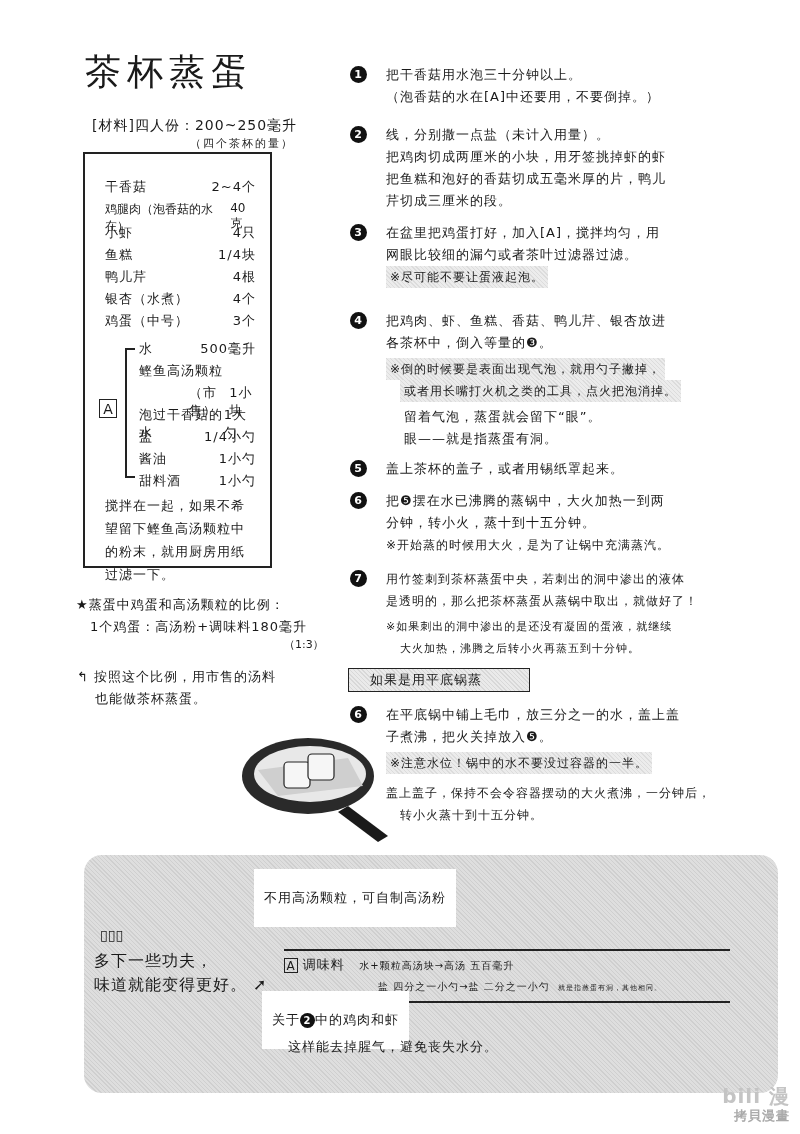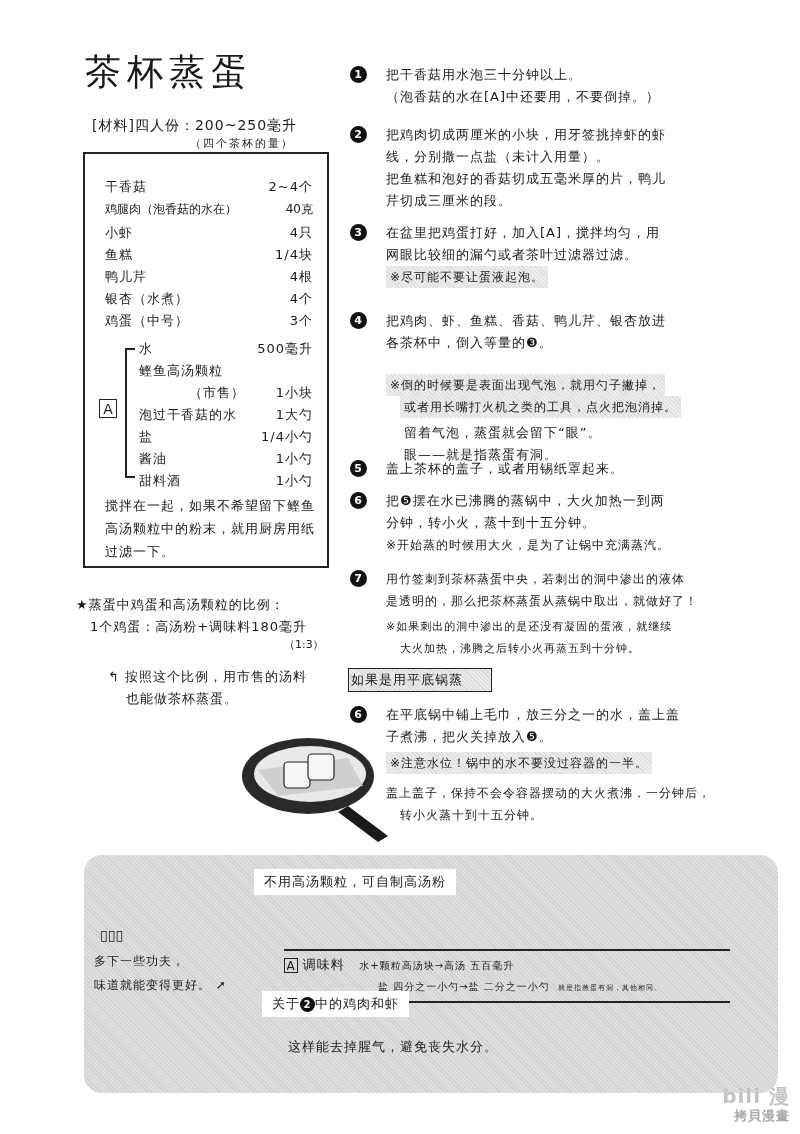--- a/index.html
+++ b/index.html
@@ -2,43 +2,43 @@
 <html><head>
 <meta charset="utf-8">
 <style>
   html, body { margin:0; padding:0; background:#ffffff; }
   body { width:800px; height:1134px; position:relative; overflow:hidden;
          font-family:"DejaVu Sans", sans-serif; color:#1a1a1a; }
   .abs { position:absolute; }
   .title { left:85px; top:48px; font-size:36px; letter-spacing:6px; font-weight:normal; }
   .materials { left:92px; top:117px; font-size:14px; letter-spacing:1px; }
   .materials-sub { left:190px; top:136px; font-size:11px; letter-spacing:2px; }
-  .ing-box { left:83px; top:152px; width:246px; height:416px; border:2px solid #222; box-sizing:border-box; }
+  .ing-box { left:83px; top:152px; width:189px; height:416px; border:2px solid #222; box-sizing:border-box; }
   .ing-row { position:absolute; left:20px; right:14px; display:flex; justify-content:space-between; font-size:13px; letter-spacing:1px; }
   .ing-row.small { font-size:12px; letter-spacing:0; }
   .a-box { display:inline-flex; align-items:center; justify-content:center; width:14px; height:15px; border:1.5px solid #222; font-size:12px; line-height:1; box-sizing:border-box; vertical-align:middle; }
   .a-box.big { width:18px; height:19px; font-size:14px; }
   .bracket { position:absolute; left:40px; top:194px; width:8px; height:126px; border-left:2px solid #222; border-top:2px solid #222; border-bottom:2px solid #222; }
   .a-label { position:absolute; left:14px; top:244px; }
   .a-row { position:absolute; left:54px; right:14px; display:flex; justify-content:space-between; font-size:13px; letter-spacing:1px; }
   .box-note { position:absolute; left:20px; right:12px; top:340px; font-size:13px; line-height:23px; letter-spacing:1px; }
   .ratio { left:76px; top:594px; font-size:13px; line-height:22px; letter-spacing:1px; }
   .ratio-sub { left:284px; top:637px; font-size:11px; }
-  .ratio-note { left:108px; top:666px; font-size:13px; line-height:22px; letter-spacing:1px; }
+  .ratio-note { left:77px; top:666px; font-size:13px; line-height:22px; letter-spacing:1px; }
   .step { position:absolute; left:350px; width:410px; font-size:13px; line-height:22px; letter-spacing:1px; }
   .step-num { position:absolute; left:0; top:2px; width:17px; height:17px; border-radius:50%; background:#111; color:#fff; font-size:11px; font-weight:bold; display:flex; align-items:center; justify-content:center; }
   .step-body { margin-left:36px; }
   .inline-num { display:inline-flex; width:15px; height:15px; border-radius:50%; background:#111; color:#fff; font-size:10px; font-weight:bold; align-items:center; justify-content:center; vertical-align:middle; }
   .gray-note { background:repeating-linear-gradient(45deg,#dcdcdc 0 1px,#ececec 1px 3px); display:inline-block; padding:0 4px; }
   .note { font-size:12px; }
-  .alt-head { left:348px; top:668px; border:1.5px solid #222; background:repeating-linear-gradient(45deg,#d8d8d8 0 1px,#eaeaea 1px 3px); padding:2px 2px; font-size:13px; letter-spacing:1px; width:138px; }
+  .alt-head { left:348px; top:668px; border:1.5px solid #222; background:repeating-linear-gradient(45deg,#d8d8d8 0 1px,#eaeaea 1px 3px); padding:2px 21px; font-size:13px; letter-spacing:1px; width:138px; }
   .pan { left:238px; top:728px; width:160px; height:118px; }
   .tip-panel { left:84px; top:855px; width:694px; height:238px; border-radius:18px;
                background:repeating-linear-gradient(45deg,#cfcfcf 0 1px,#dedede 1px 3px); }
-  .tip-label { position:absolute; background:#fff; padding:4px 10px; font-size:13px; letter-spacing:1px; }
+  .tip-label { position:absolute; background:#fff; padding:20px 10px; font-size:13px; letter-spacing:1px; }
   .tip-text { position:absolute; font-size:13px; line-height:24px; letter-spacing:1px; }
   .rule { position:absolute; height:2px; background:#222; }
   .watermark { right:10px; bottom:8px; color:#c4c4c4; font-size:20px; font-weight:bold; letter-spacing:1px; text-align:right; line-height:20px;margin-left:32px; }
   .watermark .sub { font-size:13px; color:#aaa; }
 </style>
 </head>
 <body>
 
 <div class="abs title">茶杯蒸蛋</div>
 <div class="abs materials">[材料]四人份：200~250毫升</div>
@@ -121,40 +121,40 @@
 <div class="step" style="top:64px">
   <span class="step-num">1</span>
   <div class="step-body">
       <div>把干香菇用水泡三十分钟以上。</div>
       <div>（泡香菇的水在[A]中还要用，不要倒掉。）</div>
     </div>
 </div>
 <div class="step" style="top:124px">
   <span class="step-num">2</span>
   <div class="step-body">
+      <div>线，分别撒一点盐（未计入用量）。</div>
       <div>把鸡肉切成两厘米的小块，用牙签挑掉虾的虾</div>
-      <div>线，分别撒一点盐（未计入用量）。</div>
       <div>把鱼糕和泡好的香菇切成五毫米厚的片，鸭儿</div>
       <div>芹切成三厘米的段。</div>
     </div>
 </div>
 <div class="step" style="top:222px">
   <span class="step-num">3</span>
   <div class="step-body">
       <div>在盆里把鸡蛋打好，加入[A]，搅拌均匀，用</div>
       <div>网眼比较细的漏勺或者茶叶过滤器过滤。</div>
       <div><span class="gray-note note">※尽可能不要让蛋液起泡。</span></div>
     </div>
 </div>
 <div class="step" style="top:310px">
   <span class="step-num">4</span>
   <div class="step-body">
       <div>把鸡肉、虾、鱼糕、香菇、鸭儿芹、银杏放进</div>
       <div>各茶杯中，倒入等量的❸。</div>
-    <div style="margin-top:20px"><span class="gray-note note">※倒的时候要是表面出现气泡，就用勺子撇掉，</span></div>
+    <div style="margin-top:4px"><span class="gray-note note">※倒的时候要是表面出现气泡，就用勺子撇掉，</span></div>
     <div style="padding-left:14px"><span class="gray-note note">或者用长嘴打火机之类的工具，点火把泡消掉。</span></div>
     <div style="padding-left:18px; margin-top:4px">留着气泡，蒸蛋就会留下“眼”。</div>
     <div style="padding-left:18px">眼——就是指蒸蛋有洞。</div>
   </div>
 </div>
 <div class="step" style="top:458px">
   <span class="step-num">5</span>
   <div class="step-body">
       <div>盖上茶杯的盖子，或者用锡纸罩起来。</div>
     </div>
@@ -193,21 +193,21 @@
   <ellipse cx="70" cy="48" rx="66" ry="38" fill="#2a2a2a"></ellipse>
   <ellipse cx="72" cy="46" rx="56" ry="28" fill="#e8e8e8"></ellipse>
   <path d="M20 42 L110 30 L125 58 L40 68 Z" fill="#cfcfcf"></path>
   <rect x="46" y="34" width="26" height="26" rx="4" fill="#f6f6f6" stroke="#222" stroke-width="1.2"></rect>
   <rect x="70" y="26" width="26" height="26" rx="4" fill="#f6f6f6" stroke="#222" stroke-width="1.2"></rect>
   <path d="M110 78 L150 108 L140 114 L100 84 Z" fill="#1a1a1a"></path>
 </svg>
 
 <div class="abs tip-panel">
   <span class="abs" style="left:16px; top:72px; font-size:14px">▯▯▯</span>
-  <div class="tip-text" style="left:10px; top:94px; font-size:12px">
+  <div class="tip-text" style="left:10px; top:94px; font-size:16px">
     <div>多下一些功夫，</div>
     <div><span>味道就能变得更好。</span> <span>➚</span></div>
   </div>
 
   <div class="tip-label" style="left:170px; top:14px">不用高汤颗粒，可自制高汤粉</div>
   <div class="rule" style="left:200px; top:94px; width:446px"></div>
   <div class="tip-text" style="left:200px; top:98px; font-size:12px">
     <span class="a-box">A</span> <span style="font-size:13px">调味料</span>
     &nbsp;&nbsp;<span style="font-size:10px">水+颗粒高汤块→高汤 五百毫升</span>
   </div>

